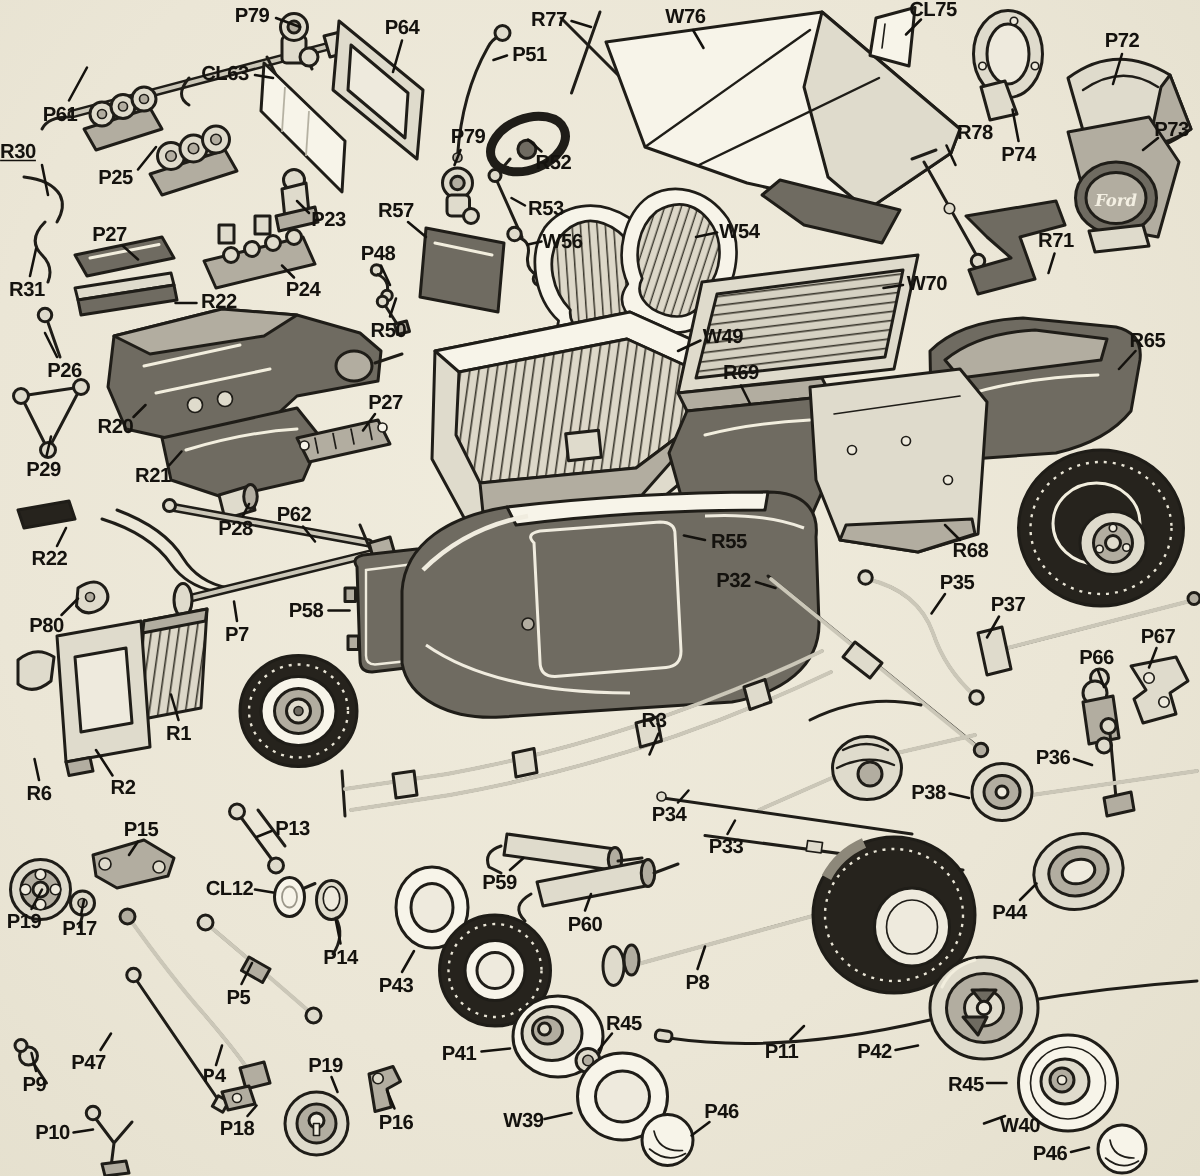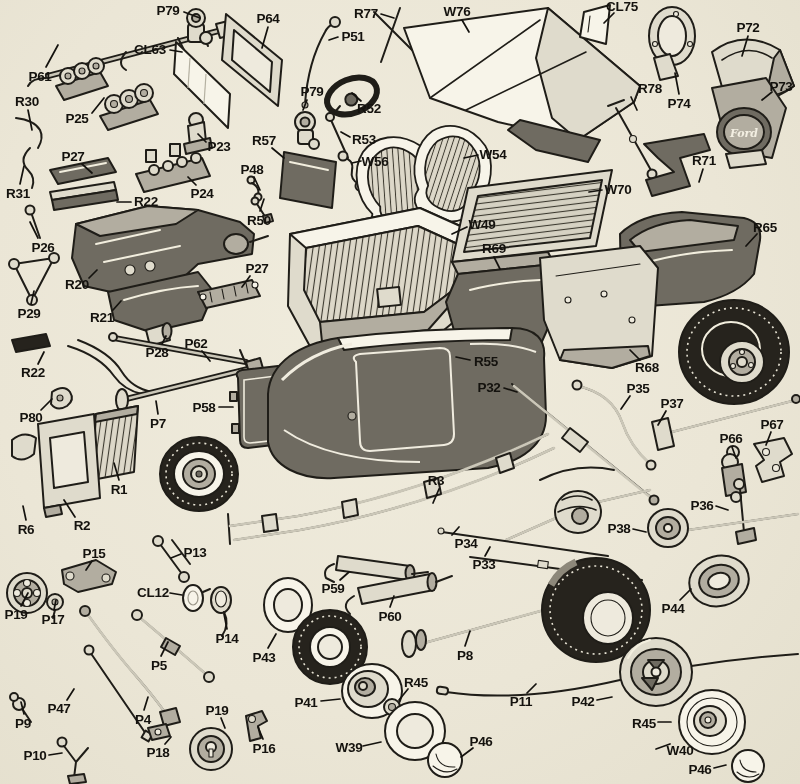--- a/index.html
+++ b/index.html
@@ -654,21 +654,21 @@
       <line x1="658" y1="722" x2="671" y2="722" class="leader"></line>
       <line x1="656" y1="749" x2="670" y2="744" class="leader"></line>
       <line x1="714" y1="768" x2="726" y2="765" class="leader"></line>
     </svg>
 
   <div class="layer" id="labels" style="width:800px;height:784px;">
       <div class="part-label" style="left: 168px; top: 10px;">P79</div>
       <div class="part-label" style="left: 40px; top: 76px;">P61</div>
       <div class="part-label" style="left: 150px; top: 49px;">CL63</div>
       <div class="part-label" style="left: 268px; top: 18px;">P64</div>
-      <div class="part-label" style="left: 27px; top: 101px;">R30</div>
+      <div class="part-label" style="left: 12px; top: 101px; text-decoration: underline;">R30</div>
       <div class="part-label" style="left: 77px; top: 118px;">P25</div>
       <div class="part-label" style="left: 73px; top: 156px;">P27</div>
       <div class="part-label" style="left: 219px; top: 146px;">P23</div>
       <div class="part-label" style="left: 264px; top: 140px;">R57</div>
       <div class="part-label" style="left: 252px; top: 169px;">P48</div>
       <div class="part-label" style="left: 18px; top: 193px;">R31</div>
       <div class="part-label" style="left: 146px; top: 201px;">R22</div>
       <div class="part-label" style="left: 202px; top: 193px;">P24</div>
       <div class="part-label" style="left: 259px; top: 220px;">R50</div>
       <div class="part-label" style="left: 43px; top: 247px;">P26</div>
@@ -688,21 +688,21 @@
       <div class="part-label" style="left: 94px; top: 553px;">P15</div>
       <div class="part-label" style="left: 195px; top: 552px;">P13</div>
       <div class="part-label" style="left: 16px; top: 614px;">P19</div>
       <div class="part-label" style="left: 53px; top: 619px;">P17</div>
       <div class="part-label" style="left: 153px; top: 592px;">CL12</div>
       <div class="part-label" style="left: 227px; top: 638px;">P14</div>
       <div class="part-label" style="left: 264px; top: 657px;">P43</div>
       <div class="part-label" style="left: 159px; top: 665px;">P5</div>
       <div class="part-label" style="left: 59px; top: 708px;">P47</div>
       <div class="part-label" style="left: 23px; top: 723px;">P9</div>
-      <div class="part-label" style="left: 143px; top: 719px;">P4</div>
+      <div class="part-label" style="left: 143px; top: 719px; font-family: Liberation Mono, monospace;">P4</div>
       <div class="part-label" style="left: 35px; top: 755px;">P10</div>
       <div class="part-label" style="left: 158px; top: 752px;">P18</div>
       <div class="part-label" style="left: 217px; top: 710px;">P19</div>
       <div class="part-label" style="left: 264px; top: 748px;">P16</div>
       <div class="part-label" style="left: 353px; top: 36px;">P51</div>
       <div class="part-label" style="left: 366px; top: 13px;">R77</div>
       <div class="part-label" style="left: 457px; top: 11px;">W76</div>
       <div class="part-label" style="left: 312px; top: 91px;">P79</div>
       <div class="part-label" style="left: 369px; top: 108px;">R52</div>
       <div class="part-label" style="left: 364px; top: 139px;">R53</div>
@@ -719,21 +719,21 @@
       <div class="part-label" style="left: 494px; top: 248px;">R69</div>
       <div class="part-label" style="left: 765px; top: 227px;">R65</div>
       <div class="part-label" style="left: 486px; top: 361px;">R55</div>
       <div class="part-label" style="left: 489px; top: 387px;">P32</div>
       <div class="part-label" style="left: 647px; top: 367px; text-align: center;">R68</div>
       <div class="part-label" style="left: 638px; top: 388px;">P35</div>
       <div class="part-label" style="left: 672px; top: 403px;">P37</div>
       <div class="part-label" style="left: 772px; top: 424px;">P67</div>
       <div class="part-label" style="left: 731px; top: 438px;">P66</div>
       <div class="part-label" style="left: 436px; top: 480px;">R3</div>
-      <div class="part-label" style="left: 446px; top: 543px; margin-left: 20px;">P34</div>
+      <div class="part-label" style="left: 446px; top: 543px;">P34</div>
       <div class="part-label" style="left: 702px; top: 505px;">P36</div>
       <div class="part-label" style="left: 619px; top: 528px;">P38</div>
       <div class="part-label" style="left: 484px; top: 564px;">P33</div>
       <div class="part-label" style="left: 333px; top: 588px;">P59</div>
       <div class="part-label" style="left: 390px; top: 616px;">P60</div>
       <div class="part-label" style="left: 465px; top: 655px;">P8</div>
       <div class="part-label" style="left: 416px; top: 682px;">R45</div>
       <div class="part-label" style="left: 306px; top: 702px;">P41</div>
       <div class="part-label" style="left: 521px; top: 701px;">P11</div>
       <div class="part-label" style="left: 349px; top: 747px;">W39</div>

